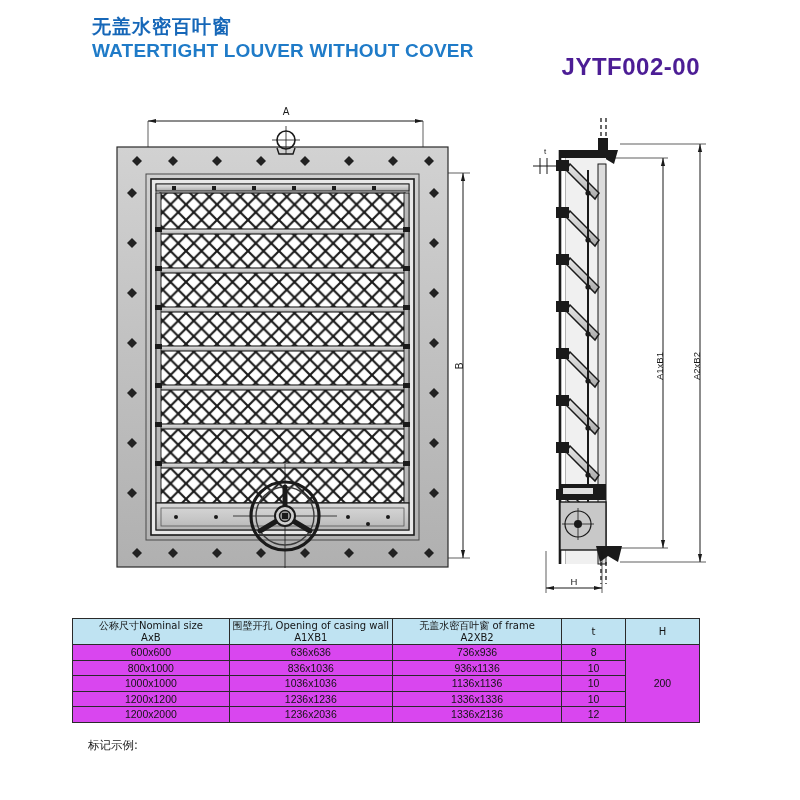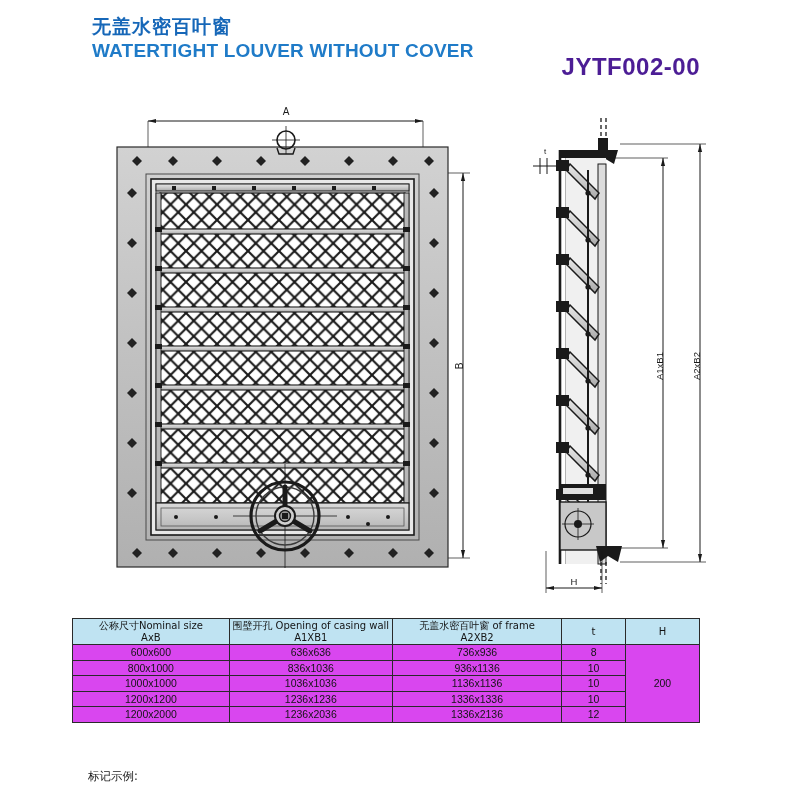--- a/index.html
+++ b/index.html
@@ -58,21 +58,21 @@
     line-height: 12px;
     font-size: 10px;
     font-family: "DejaVu Sans", "Liberation Sans", sans-serif;
   }
   table.spec td { height: 15.5px; background: #d946ef; font-size: 10.5px; }
   table.spec td.h-cell { vertical-align: middle; }
 
   
   .notes { position: absolute; left: 88px; top: 736px; font-size: 11.5px; line-height: 18px;
            color: #1a1a1a; font-family: "DejaVu Sans", "Liberation Sans", sans-serif; }
-  .notes div { white-space: nowrap; margin-top: 31px; }
+  .notes div { white-space: nowrap; }
 
   text { font-family: "Liberation Sans", "DejaVu Sans", sans-serif; }
 </style>
 </head>
 <body>
 
 <div class="header">
   <div class="hdr-cn">无盖水密百叶窗</div>
   <div class="hdr-en">WATERTIGHT LOUVER WITHOUT COVER</div>
   <div class="hdr-code">JYTF002-00</div>

